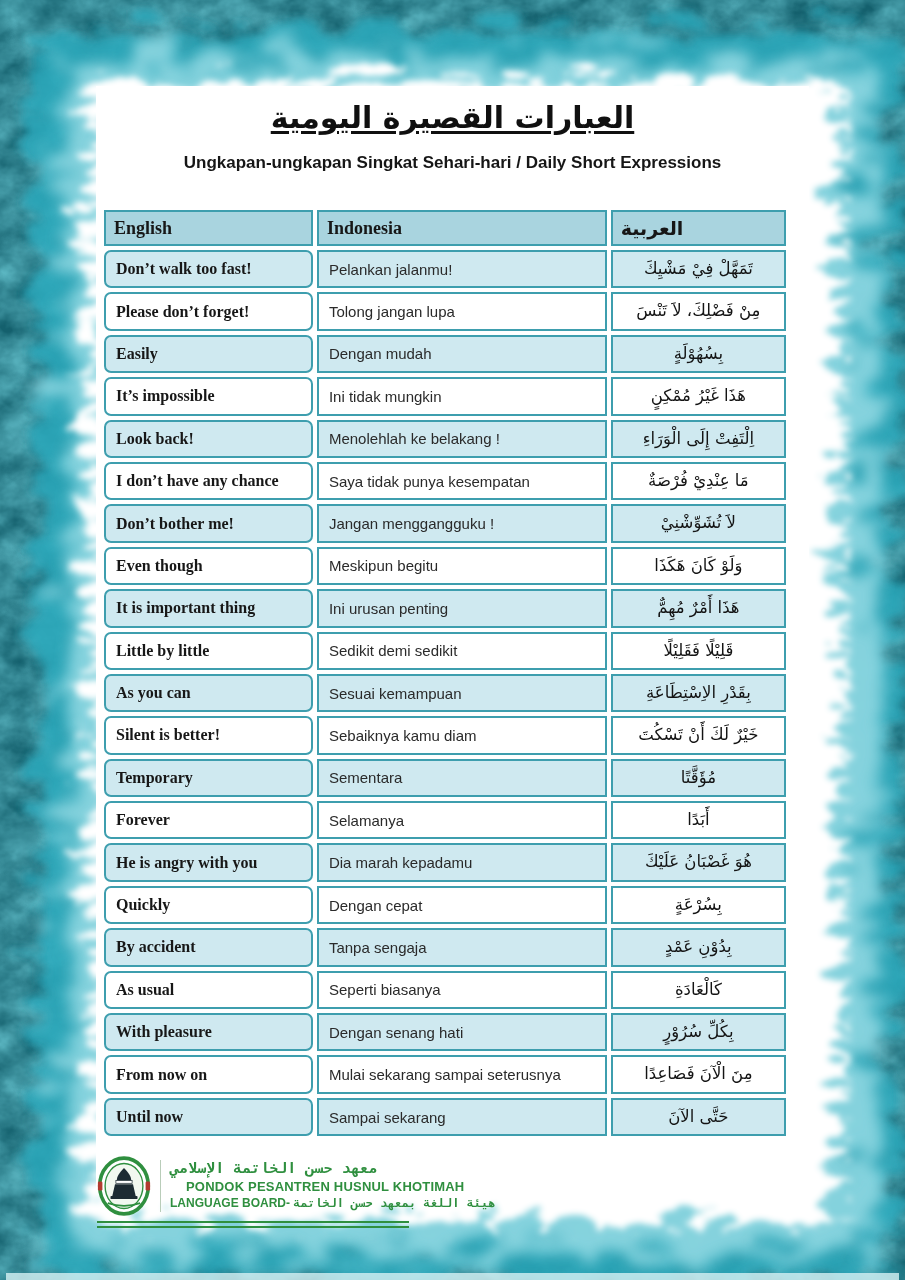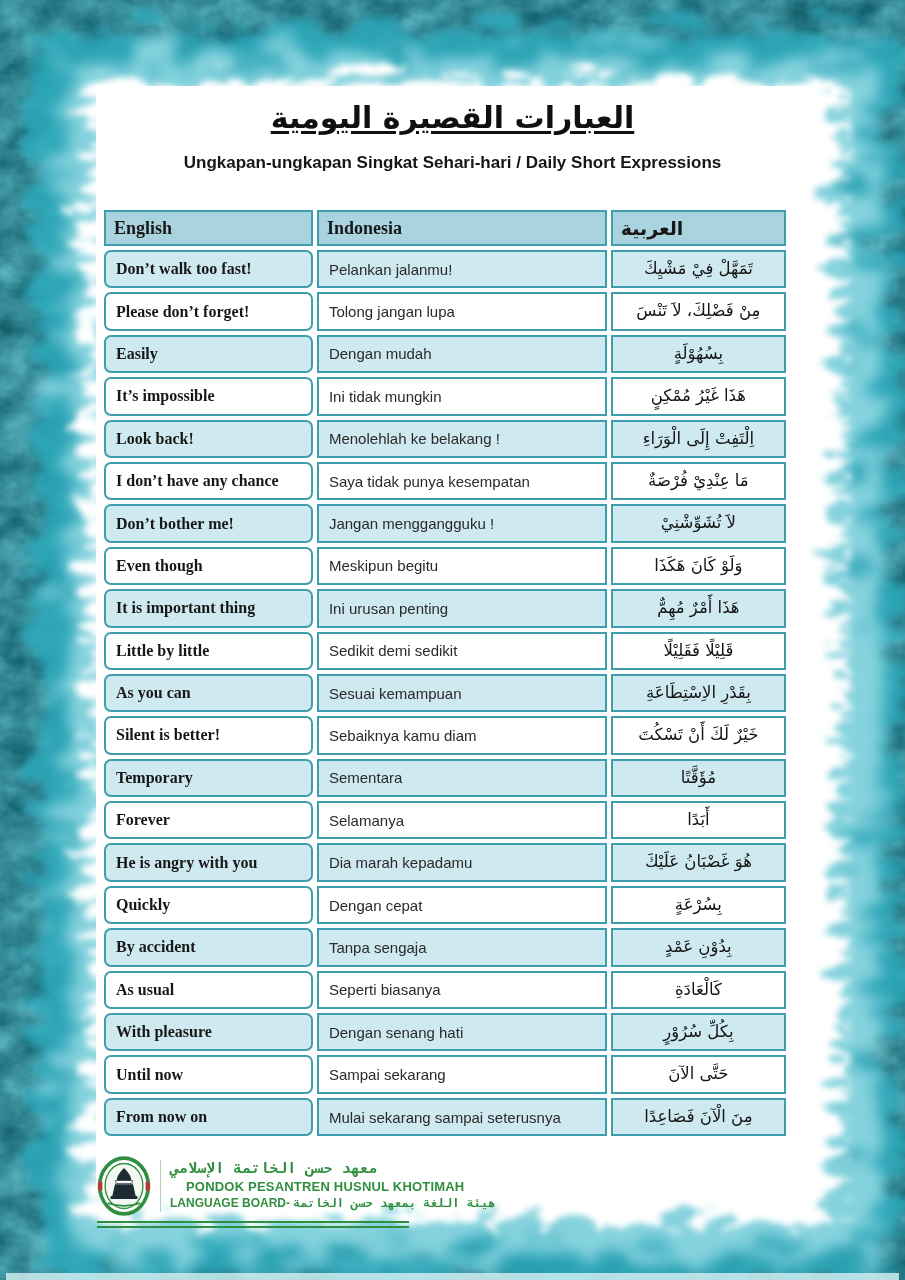--- a/index.html
+++ b/index.html
@@ -202,28 +202,28 @@
             <td class="en">As usual</td>
             <td class="id">Seperti biasanya</td>
             <td class="ar" dir="rtl">كَالْعَادَةِ</td>
           </tr>
           <tr>
             <td class="en">With pleasure</td>
             <td class="id">Dengan senang hati</td>
             <td class="ar" dir="rtl">بِكُلِّ سُرُوْرٍ</td>
           </tr>
           <tr>
+            <td class="en">From now on</td>
+            <td class="id">Mulai sekarang sampai seterusnya</td>
+            <td class="ar" dir="rtl">مِنَ الْآنَ فَصَاعِدًا</td>
+          </tr>
+          <tr>
             <td class="en">Until now</td>
             <td class="id">Sampai sekarang</td>
             <td class="ar" dir="rtl">حَتَّى الآنَ</td>
-          </tr>
-          <tr>
-            <td class="en">From now on</td>
-            <td class="id">Mulai sekarang sampai seterusnya</td>
-            <td class="ar" dir="rtl">مِنَ الْآنَ فَصَاعِدًا</td>
           </tr>
         </tbody>
     </table>
 
     <div class="footer">
       <svg class="logo" viewBox="0 0 60 66" aria-hidden="true">
         <ellipse cx="30" cy="33" rx="27" ry="31" fill="#ffffff" stroke="#2f8f3f" stroke-width="4"></ellipse>
         <ellipse cx="30" cy="33" rx="21" ry="25" fill="#f2f8f0" stroke="#2f8f3f" stroke-width="1.5"></ellipse>
         <rect x="1" y="28" width="5" height="10" rx="1.5" fill="#b23a2f"></rect>
         <rect x="54" y="28" width="5" height="10" rx="1.5" fill="#b23a2f"></rect>

